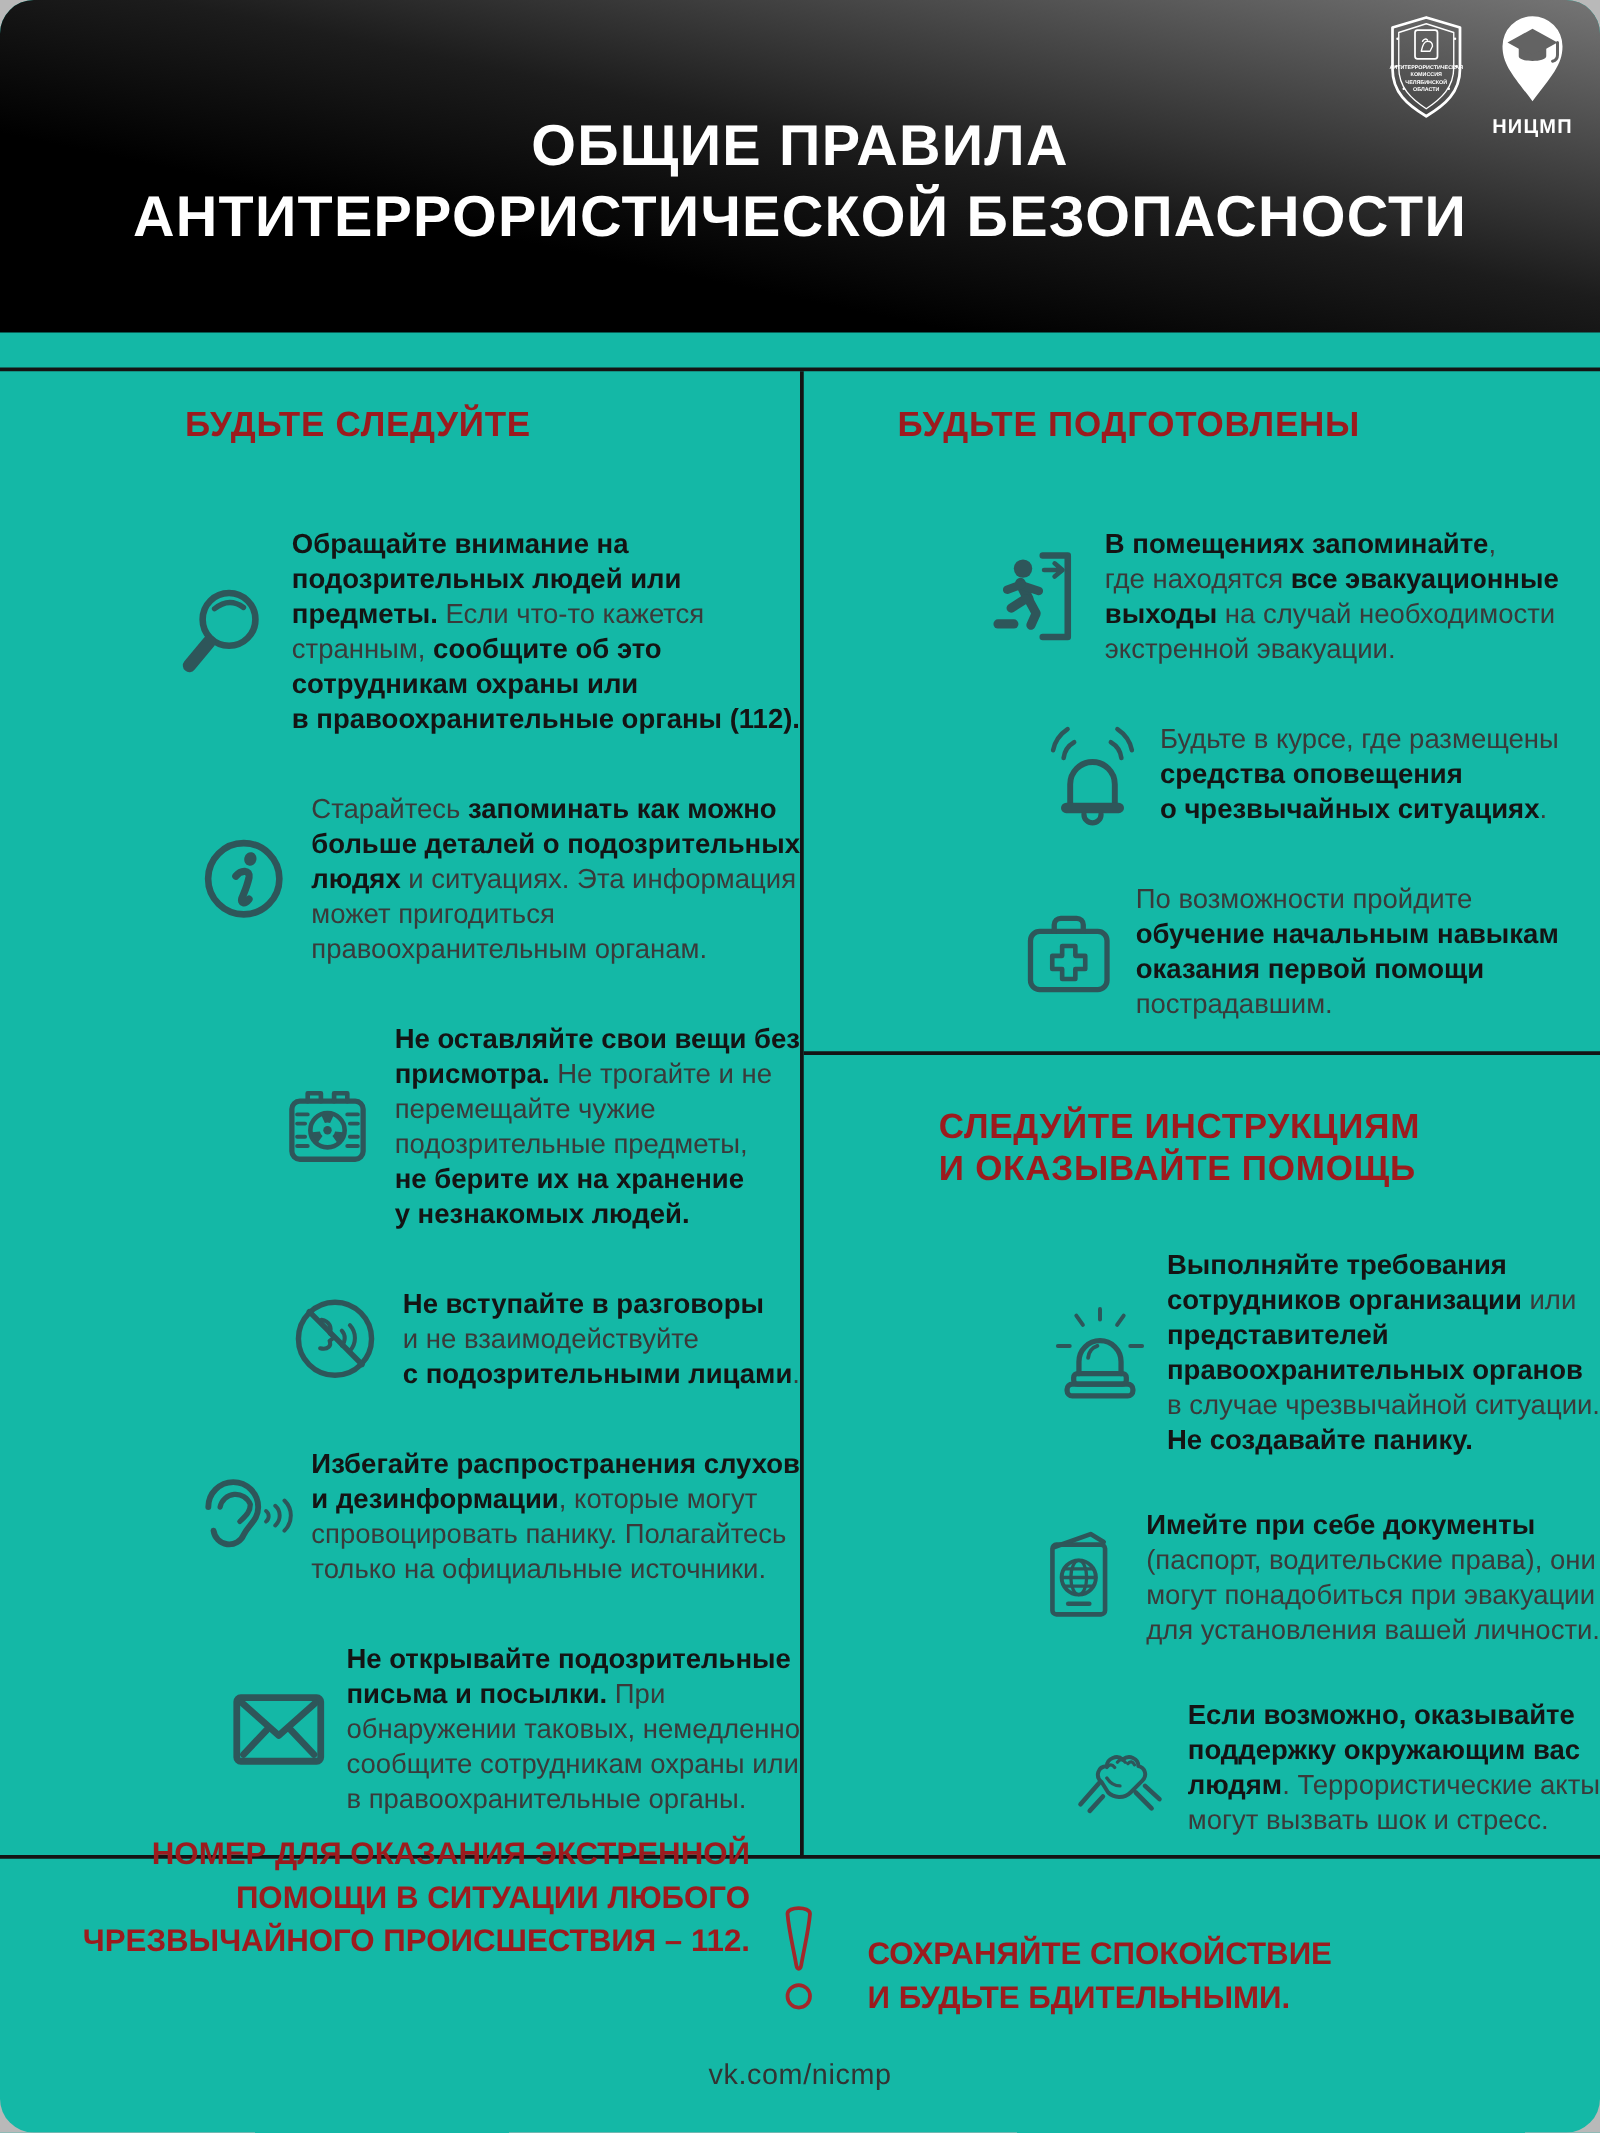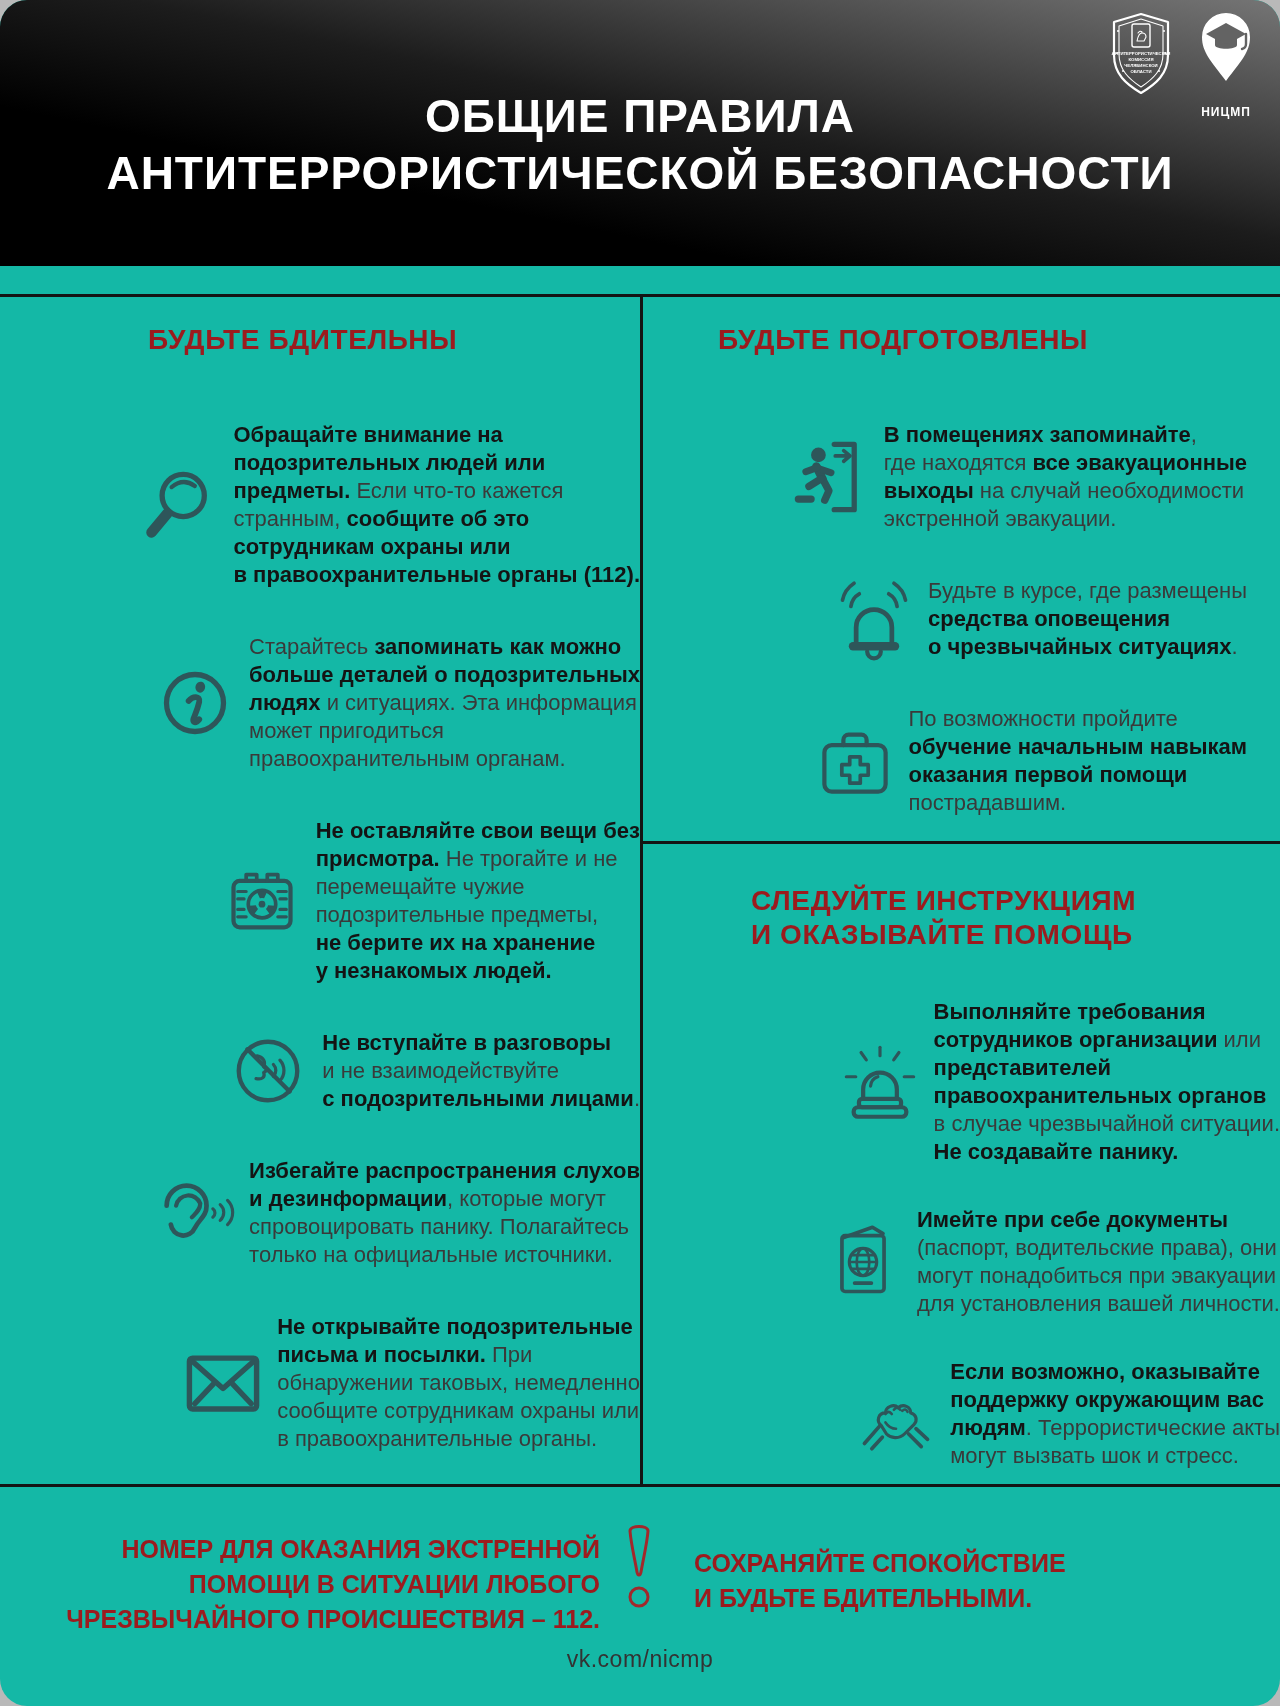--- a/index.html
+++ b/index.html
@@ -6,21 +6,21 @@
   .page{position:relative;width:1280px;height:1706px;background:#14b8a6;overflow:hidden;
         font-family:"Liberation Sans",sans-serif;border-radius:27px;}
 
   
   .header{position:absolute;left:0;top:0;width:1280px;height:266px;
           background:linear-gradient(to top right,#000 30%,#1c1c1c 55%,#757575 100%);}
   .title{position:absolute;left:0;right:0;top:88px;text-align:center;color:#fff;
          font-size:46px;line-height:57px;font-weight:700;letter-spacing:1px;white-space:pre;}
   .logos{position:absolute;top:10px;right:16px;display:flex;align-items:flex-start;gap:14px;}
   .nicmp-wrap{width:76px;text-align:center;}
-  .nicmp-label{color:#fff;font-weight:700;font-size:12px;letter-spacing:1px;margin-top:17px;}
+  .nicmp-label{color:#fff;font-weight:700;font-size:16px;letter-spacing:1px;margin-top:4px;}
 
   
   .rule{position:absolute;background:#141414;}
   .rule-top{left:0;top:294px;width:1280px;height:3px;}
   .rule-bottom{left:0;top:1484px;width:1280px;height:3px;}
   .rule-vert{left:640px;top:297px;width:3px;height:1187px;}
   .rule-mid{left:643px;top:841px;width:637px;height:3px;}
 
   
   .col-left{position:absolute;left:40px;top:297px;width:600px;}
@@ -37,21 +37,21 @@
   .txt{font-size:22px;line-height:28px;color:#3a3a3a;white-space:pre;}
   .txt .b{font-weight:700;color:#141414;}
 
   
   .tic{stroke:#2e565a;fill:none;stroke-linecap:round;stroke-linejoin:round;}
   .tfill{fill:#2e565a;stroke:none;}
   .wic{stroke:#fff;fill:none;stroke-linecap:round;stroke-linejoin:round;}
   .ric{stroke:#a2282b;fill:none;stroke-linecap:round;stroke-linejoin:round;}
 
   
-  .f-left{position:absolute;left:20px;top:1532px;width:580px;text-align:right;
+  .f-left{position:absolute;left:20px;top:1466px;width:580px;text-align:right;
           color:#9c1b1e;font-weight:700;font-size:25px;line-height:35px;white-space:pre;}
   .f-icon{position:absolute;left:616px;top:1522px;}
   .f-right{position:absolute;left:694px;top:1546px;color:#9c1b1e;font-weight:700;
            font-size:25px;line-height:35px;white-space:pre;}
   .f-link{position:absolute;left:0;right:0;top:1646px;text-align:center;
           font-size:23px;color:#333;letter-spacing:.5px;}
   .shield-text{fill:#fff;font-family:"Liberation Sans",sans-serif;font-size:4.3px;
                font-weight:700;text-anchor:middle;}
 </style>
 </head>
@@ -94,21 +94,21 @@
       </span>
     </div>
   </div>
 
   <div class="rule rule-top"></div>
   <div class="rule rule-vert"></div>
   <div class="rule rule-mid"></div>
   <div class="rule rule-bottom"></div>
 
   <div class="col-left">
-    <div class="sec-heading">БУДЬТЕ БДИТЕЛЬНЫ</div>
+    <div class="sec-heading">БУДЬТЕ СЛЕДУЙТЕ</div>
 
     <div class="item first">
       <span class="ic">
         <svg width="76" height="78" viewBox="0 0 72 72">
           <circle class="tic" stroke-width="5" cx="40" cy="27" r="20"></circle>
           <path class="tic" stroke-width="4" d="M29 19 Q40 10 51 18"></path>
           <line class="tic" stroke-width="10" x1="25" y1="44" x2="10" y2="62"></line>
         </svg>
       </span>
       <div class="txt"><span class="b">Обращайте внимание на

